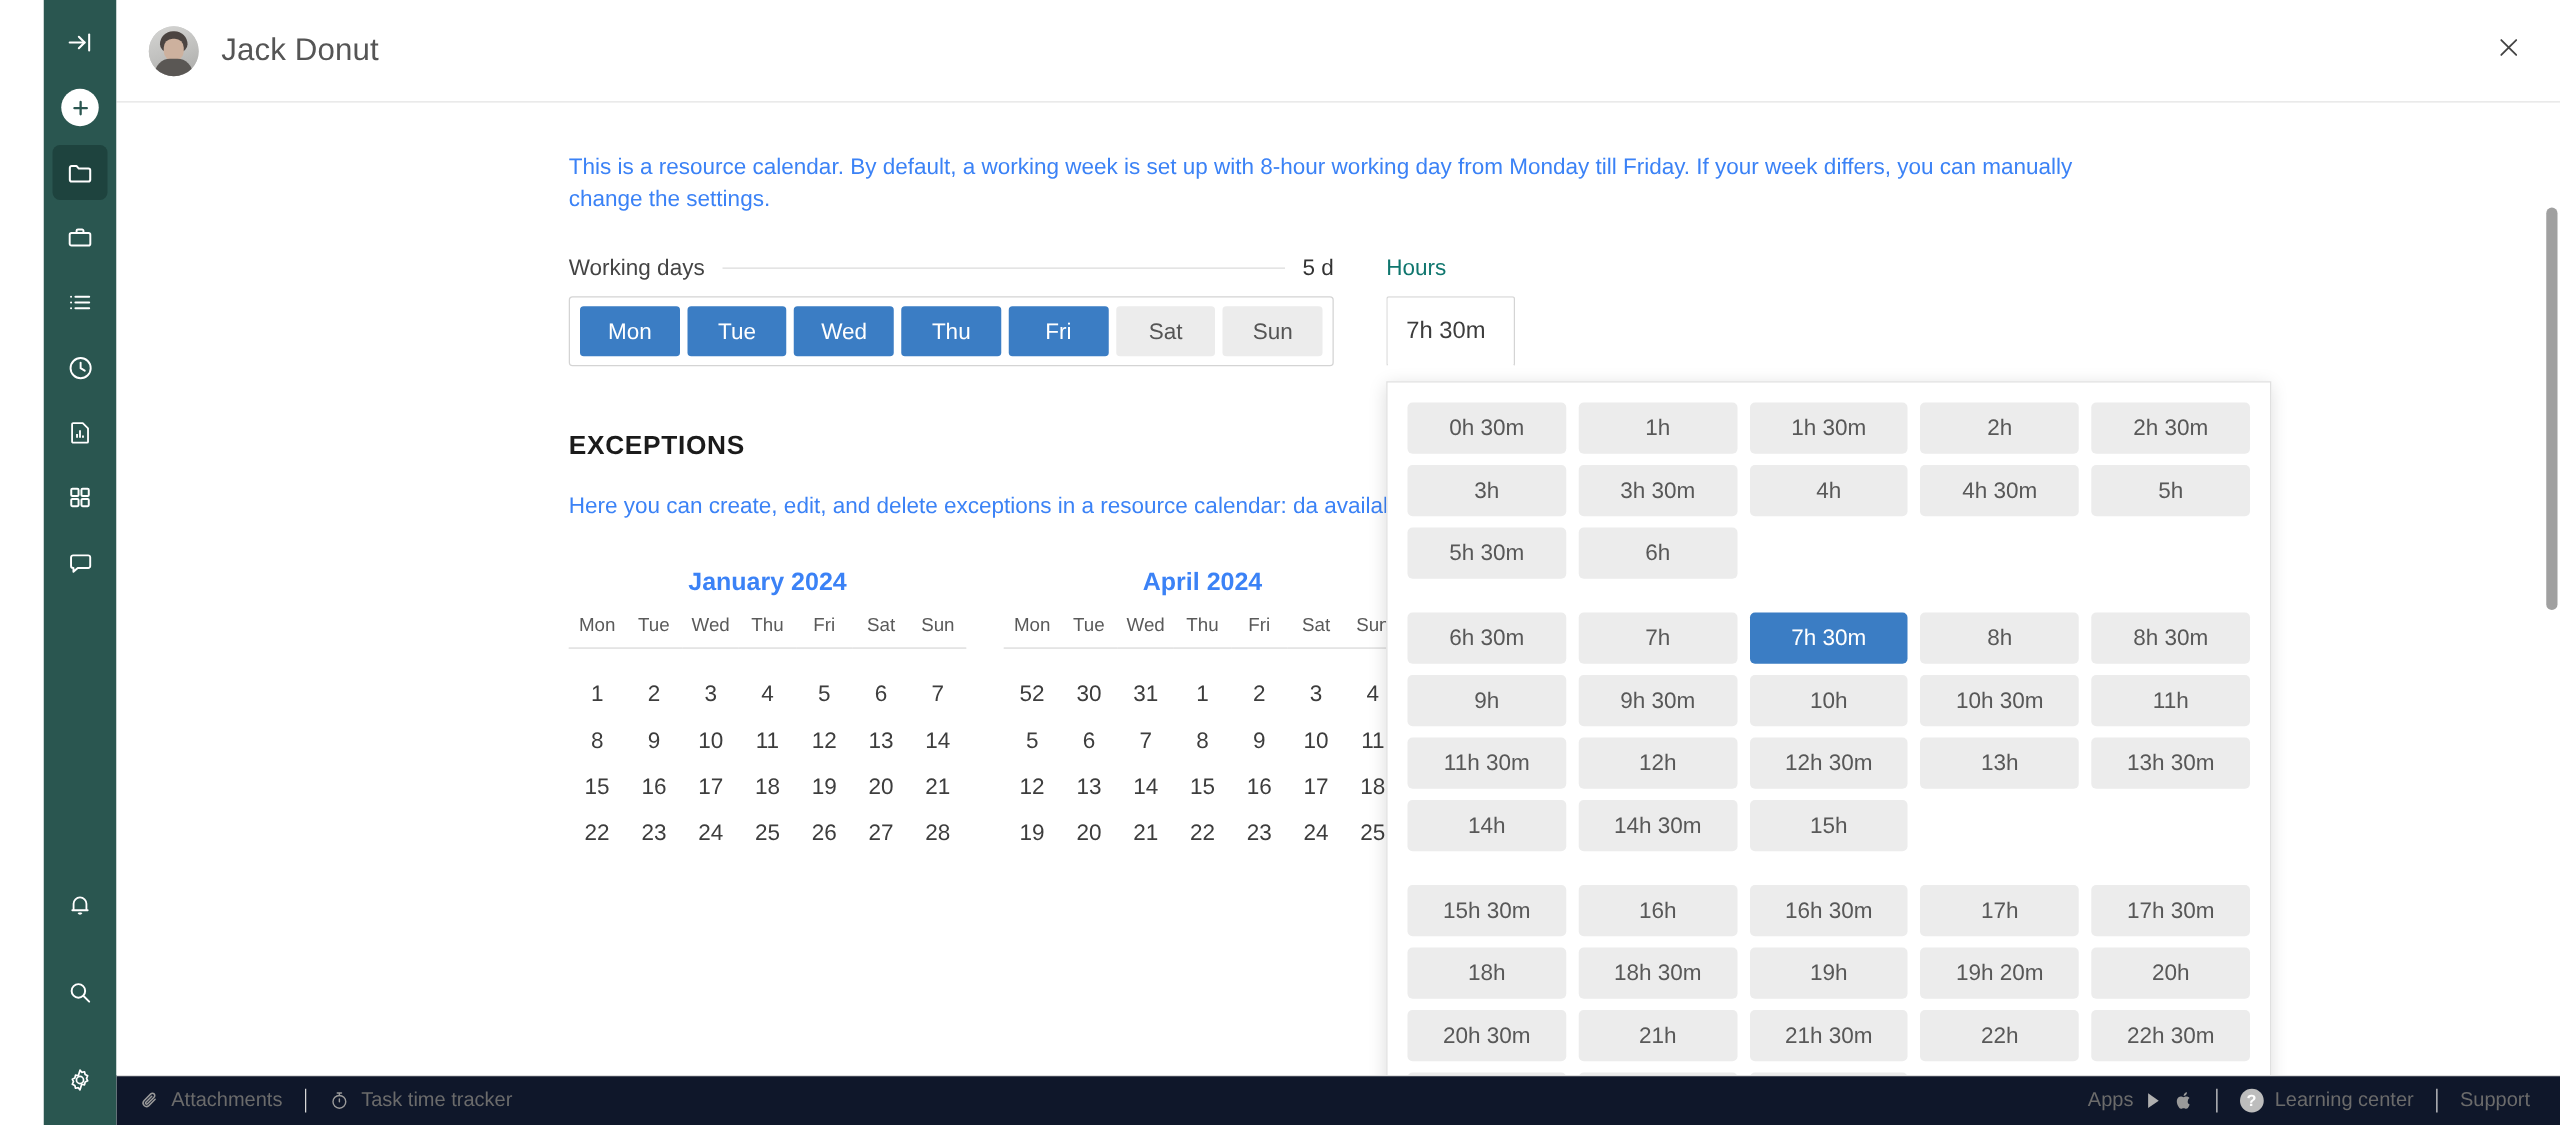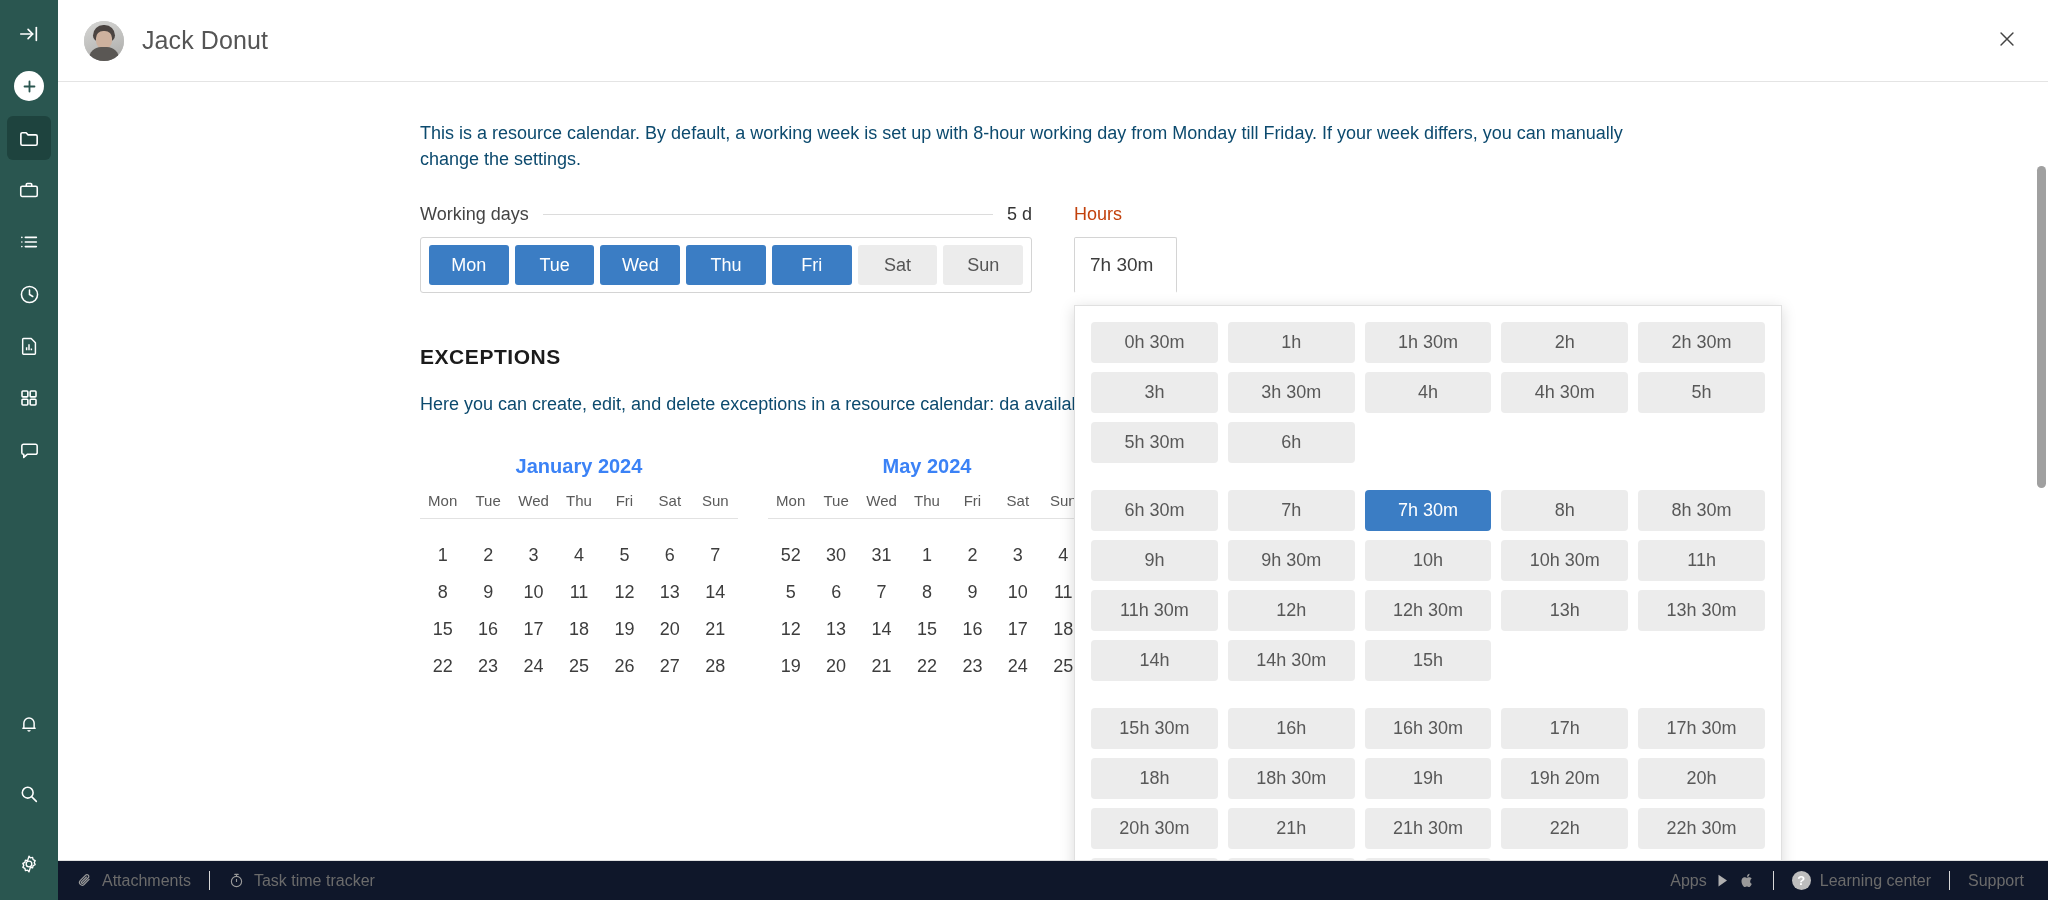--- a/index.html
+++ b/index.html
@@ -2,21 +2,21 @@
 <html><head>
 <meta charset="utf-8">
 <style>
   * { box-sizing: border-box; margin: 0; padding: 0; }
   html, body {
     width: 2048px; height: 900px;
     font-family: "Liberation Sans", sans-serif;
     background: #ffffff;
     overflow: hidden;
   }
-  #app { position: relative; width: 2048px; height: 900px; display: flex; }
+  #app { position: relative; width: 2048px; height: 900px; display: flex; padding-left: 35px; }
 
   
   .sidebar {
     width: 58px; height: 900px;
     background: #2a5650;
     display: flex; flex-direction: column;
     align-items: center;
     flex: 0 0 58px;
     position: relative;
     z-index: 40;
@@ -91,21 +91,21 @@
     padding: 38px 0 0 0;
   }
   .inner { padding-left: 362px; }
 
   .section-title {
     font-size: 21px; font-weight: 700; color: #1b1b1b;
     letter-spacing: .55px;
     margin-bottom: 22px;
   }
   .section-desc {
-    font-size: 18px; color: #0c4a6e; line-height: 1.45;
+    font-size: 18px; color: #3b82f6; line-height: 1.45;
     max-width: 1235px;
     margin-bottom: 32px;
   }
 
   
   .fields-row { display: flex; align-items: flex-start; }
   .field-wd { width: 612px; flex: 0 0 612px; }
   .wd-label-row {
     display: flex; align-items: center; gap: 14px;
     margin-bottom: 12px;
@@ -127,21 +127,21 @@
     border-radius: 3px;
     display: flex; align-items: center; justify-content: center;
     font-size: 18px;
     background: #ececec; color: #555555;
     cursor: pointer;
     user-select: none;
   }
   .day-btn.on { background: #3b7dc4; color: #ffffff; }
 
   .field-hours { margin-left: 42px; position: relative; }
-  .hours-label { font-size: 18px; color: #c2410c; margin-bottom: 12px; }
+  .hours-label { font-size: 18px; color: #0f766e; margin-bottom: 12px; }
   .hours-input {
     width: 103px; height: 56px;
     border: 1px solid #d4d4d4; border-bottom-color: #ffffff;
     border-radius: 2px;
     display: flex; align-items: center;
     padding-left: 15px;
     font-size: 19px; color: #3c3c3c;
     background: #fff;
     cursor: pointer;
     position: relative; z-index: 31;
@@ -514,21 +514,21 @@
                         <td>24</td>
                         <td>25</td>
                         <td>26</td>
                         <td class="wknd">27</td>
                         <td class="wknd">28</td>
                       </tr>
                     </tbody>
                   </table>
                 </div>
                 <div class="cal">
-                  <div class="cal-title">May 2024</div>
+                  <div class="cal-title">April 2024</div>
                   <table class="cal-tbl">
                     <thead>
                       <tr>
                         <th>Mon</th>
                         <th>Tue</th>
                         <th>Wed</th>
                         <th>Thu</th>
                         <th>Fri</th>
                         <th>Sat</th>
                         <th>Sun</th>

